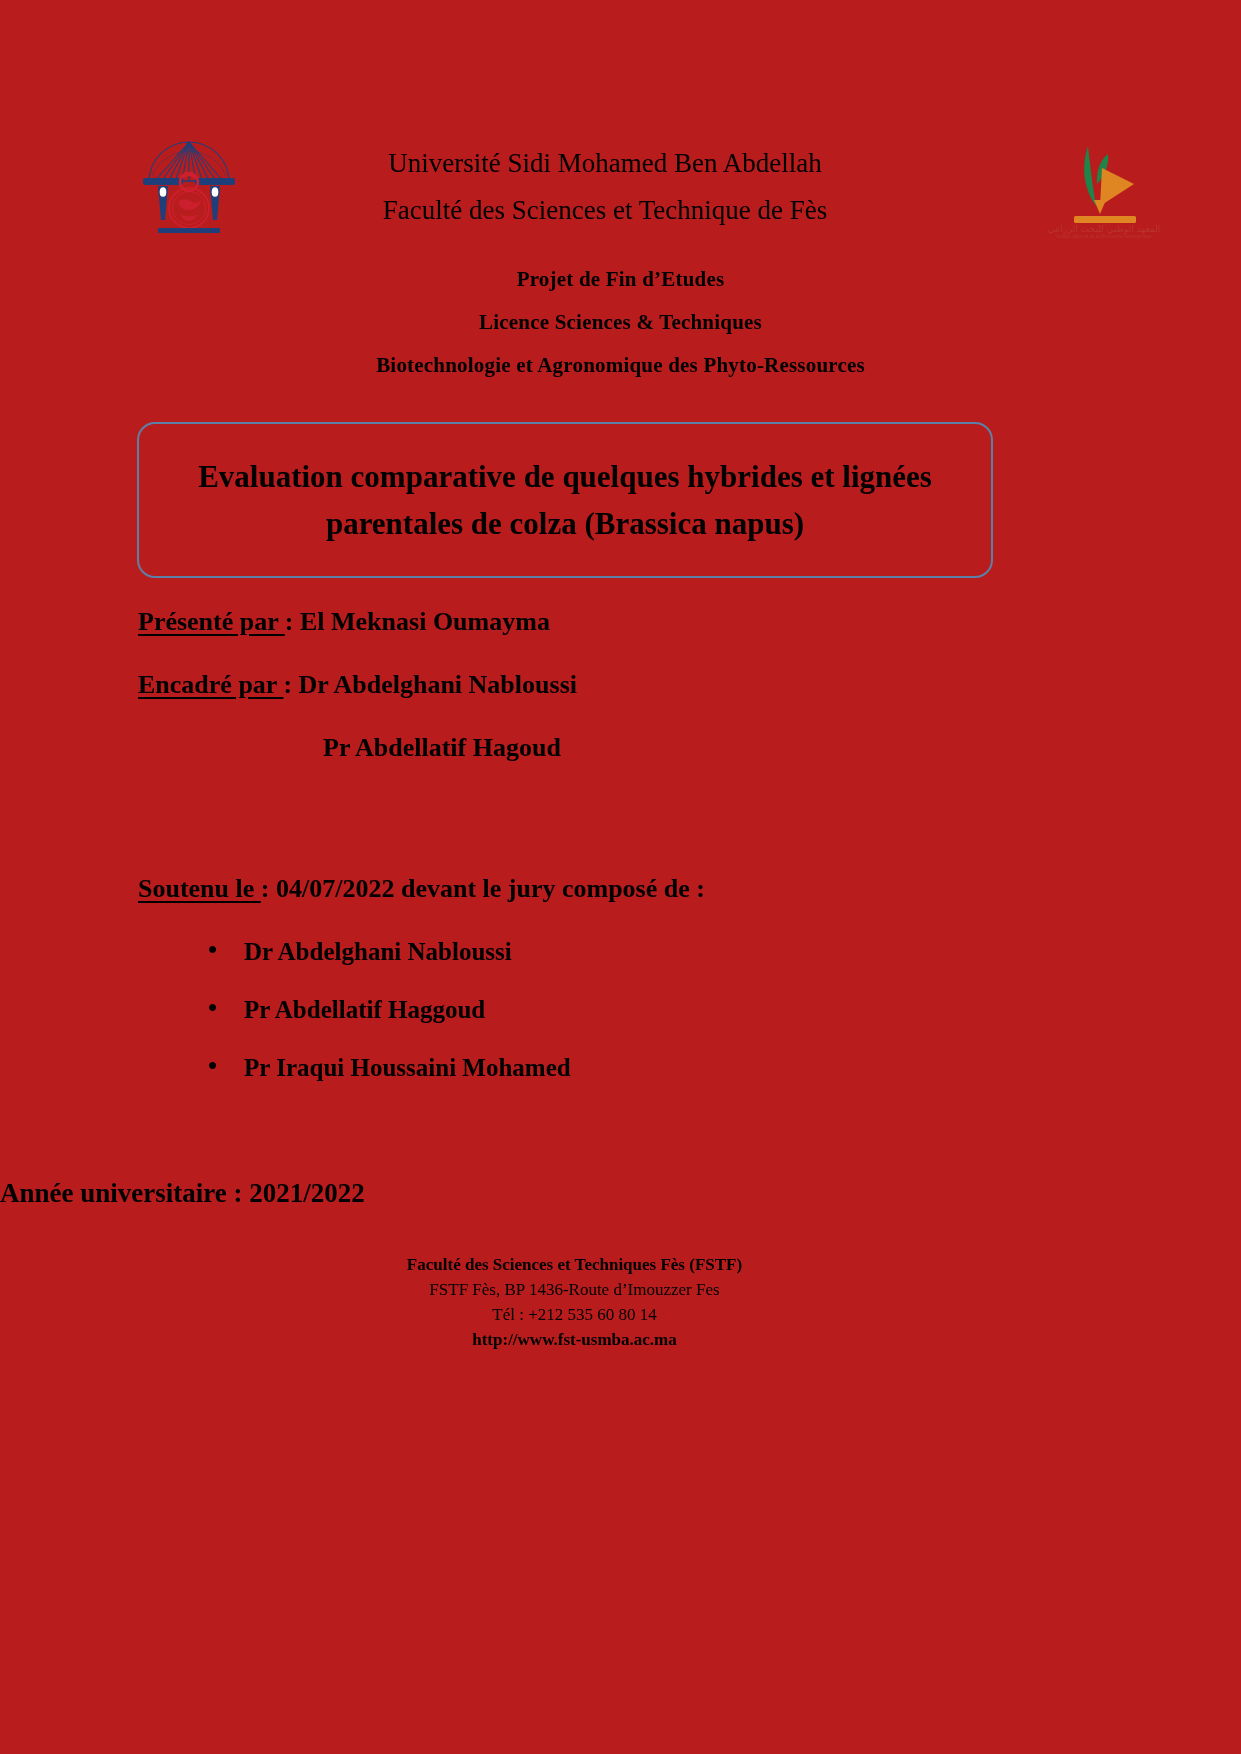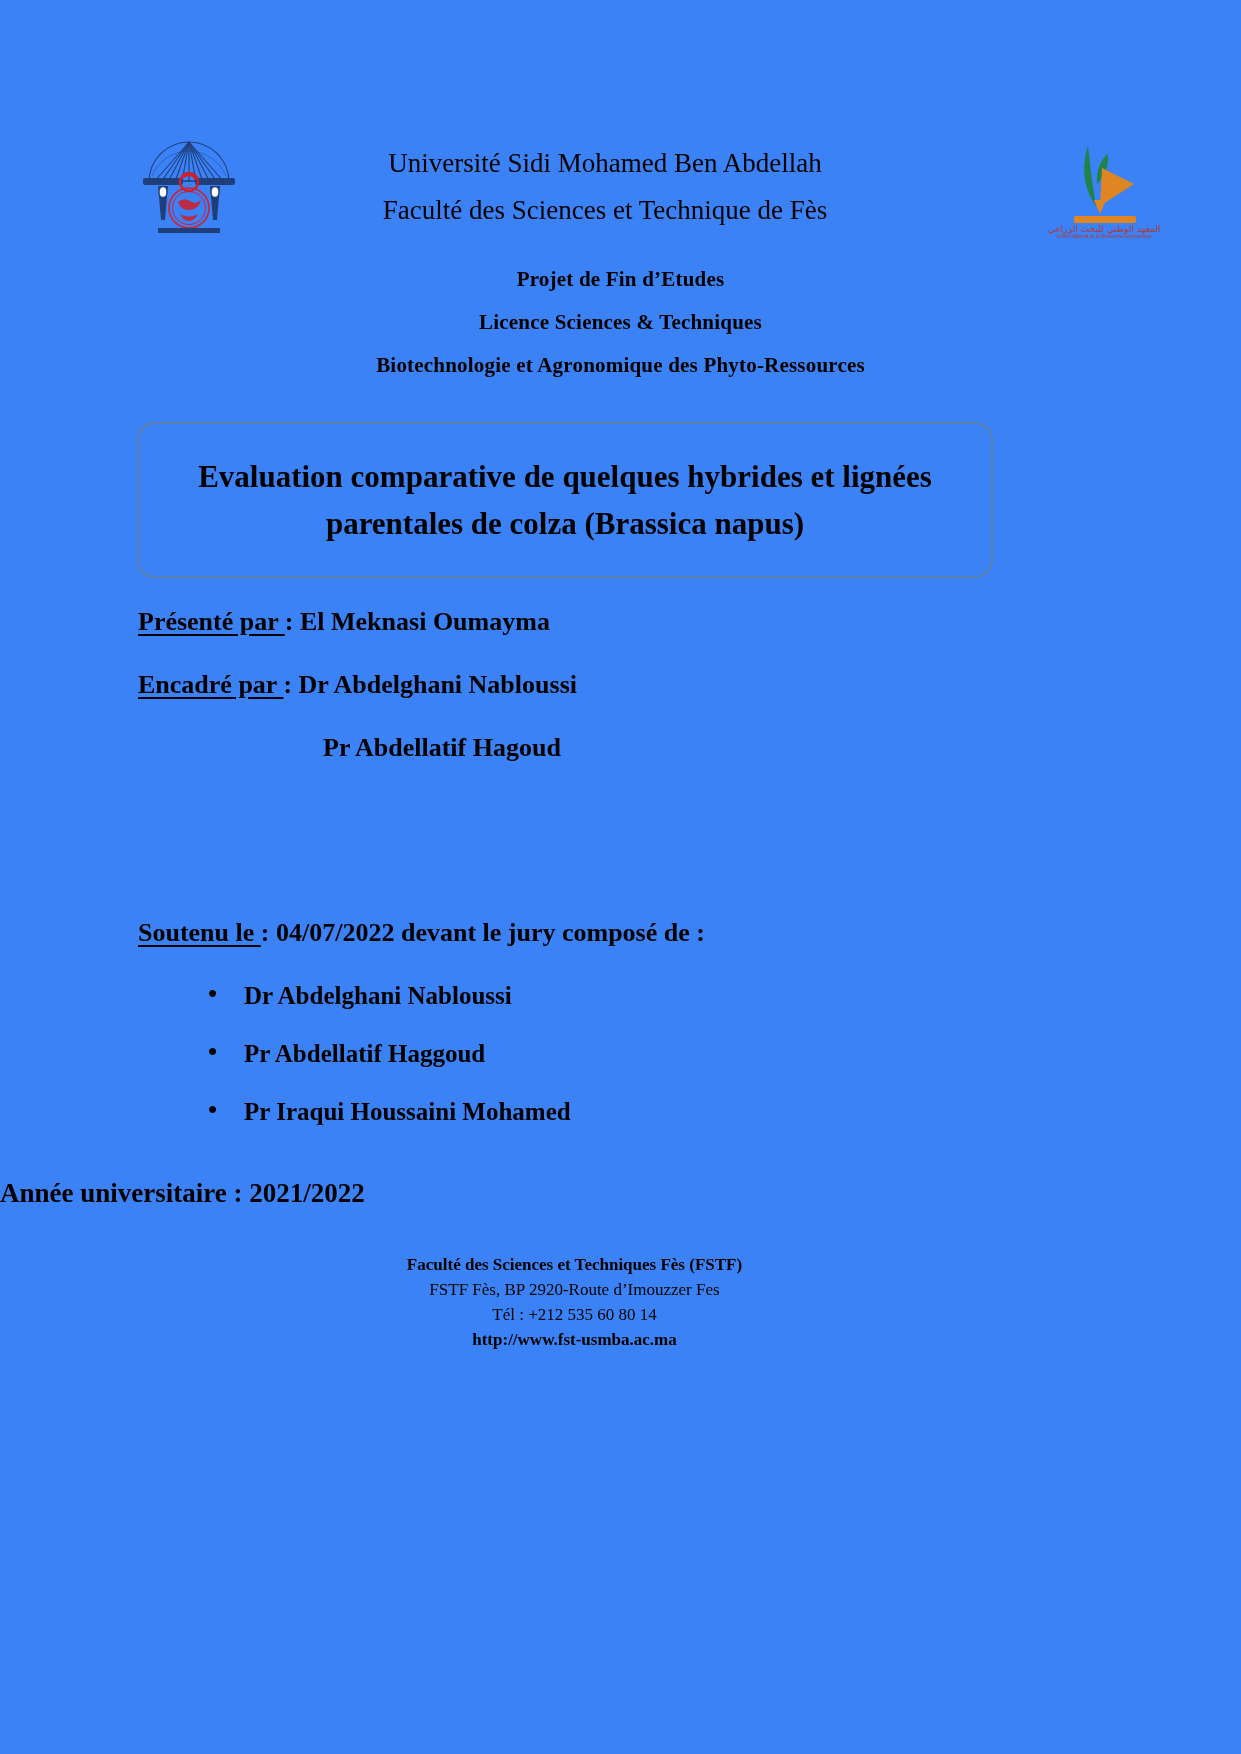--- a/index.html
+++ b/index.html
@@ -9,21 +9,21 @@
   }
   body {
     font-family: "Liberation Serif", "DejaVu Serif", serif;
     color: #000000;
   }
   .page {
     position: relative;
     width: 1241px;
     height: 1754px;
     margin: 0 auto;
-    background: #3b82f6;
+    background: #b91c1c;
     overflow: hidden;
   }
 
   
   .header {
     position: absolute;
     top: 118px;
     left: 0;
     width: 1241px;
     height: 130px;
@@ -113,21 +113,21 @@
     margin-bottom: 31px;
     white-space: nowrap;
   }
   .credit-line.indent { padding-left: 185px; margin-bottom: 0; }
   .u { text-decoration: underline; text-underline-offset: 4px; }
 
   
   .defense {
     position: absolute;
     left: 138px;
-    top: 916px;
+    top: 872px;
     width: 950px;
   }
   .defense-line {
     font-weight: bold;
     font-size: 26px;
     line-height: 34px;
     white-space: nowrap;
   }
   .jury {
     margin: 30px 0 0 0;
@@ -285,18 +285,18 @@
       <li><span class="bullet">•</span><span>Dr Abdelghani Nabloussi</span></li>
       <li><span class="bullet">•</span><span>Pr Abdellatif Haggoud</span></li>
       <li><span class="bullet">•</span><span>Pr Iraqui Houssaini Mohamed</span></li>
     </ul>
   </div>
 
   <div class="year">Année universitaire : 2021/2022</div>
 
   <div class="footer">
     <div class="f1">Faculté des Sciences et Techniques Fès (FSTF)</div>
-    <div class="f2">FSTF Fès, BP 2920-Route d’Imouzzer Fes</div>
+    <div class="f2">FSTF Fès, BP 1436-Route d’Imouzzer Fes</div>
     <div class="f3">Tél : +212 535 60 80 14</div>
     <div class="f4">http://www.fst-usmba.ac.ma</div>
   </div>
 
 </div>
 
 </body></html>

